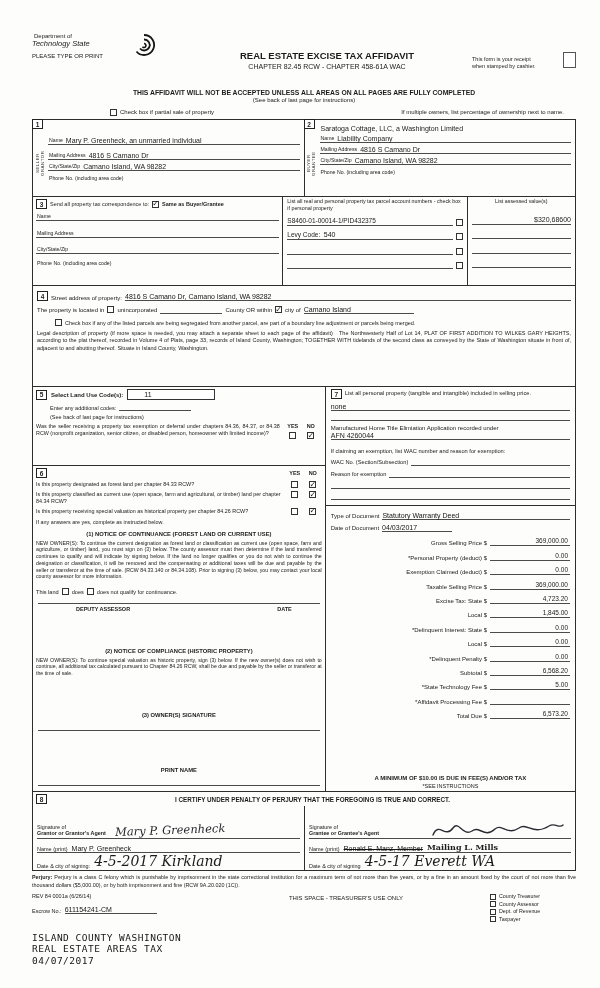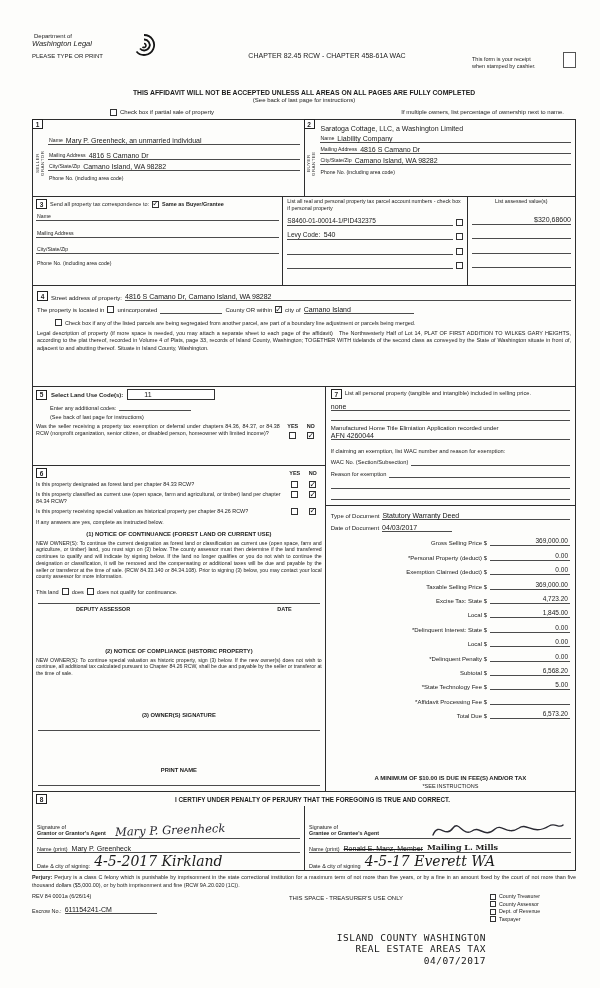--- a/index.html
+++ b/index.html
@@ -124,39 +124,40 @@
 
   .perjury{font-size:5.4px;line-height:1.4;margin-top:3px;text-align:justify}
   .footrow{display:flex;margin-top:4px}
   .footleft{width:170px}
   .footcenter{flex:1;text-align:center;font-size:6px;padding-top:2px}
   .footright{width:86px}
   .dist{display:flex;align-items:center;gap:3px;font-size:5.3px;line-height:1.4;min-height:7.5px}
   .escrow{display:flex;align-items:flex-end;gap:3px;margin-top:7px}
   .escrow .ev{width:92px;font-size:7px}
 
-  .stamp{margin-top:9px;text-align:right;font-family:"DejaVu Sans Mono",monospace;font-size:9.5px;line-height:1.18;letter-spacing:.5px;color:#161616;margin-right:90px}
+  .stamp{margin-top:9px;text-align:left;font-family:"DejaVu Sans Mono",monospace;font-size:9.5px;line-height:1.18;letter-spacing:.5px;color:#161616;margin-right:90px}
 </style>
 </head>
 <body>
 
 <div class="page">
 
   <div class="hdr">
     <div class="logo">
       <span class="dept">Department of</span>
-      <span class="wa">Washington Legal</span>
+      <span class="wa">Technology State</span>
       <svg class="swirl" width="24" height="24" viewBox="0 0 24 24">
         <path d="M12 2 a10 10 0 1 1 -7.5 16.5" fill="none" stroke="#161616" stroke-width="1.8"></path>
         <path d="M12 6.5 a5.5 5.5 0 1 1 -4 9" fill="none" stroke="#161616" stroke-width="1.8"></path>
         <path d="M12 10.5 a2 2 0 1 1 -1.5 3.4" fill="none" stroke="#161616" stroke-width="1.6"></path>
       </svg>
       <div class="please">PLEASE TYPE OR PRINT</div>
     </div>
     <div class="titleblk">
+      <div class="title">REAL ESTATE EXCISE TAX AFFIDAVIT</div>
       <div class="chapters">CHAPTER 82.45 RCW - CHAPTER 458-61A WAC</div>
     </div>
     <div class="receipt">
       <div>This form is your receipt</div>
       <div>when stamped by cashier.</div>
     </div>
     <div class="stampbox"></div>
   </div>
 
   <div class="warn">THIS AFFIDAVIT WILL NOT BE ACCEPTED UNLESS ALL AREAS ON ALL PAGES ARE FULLY COMPLETED</div>

